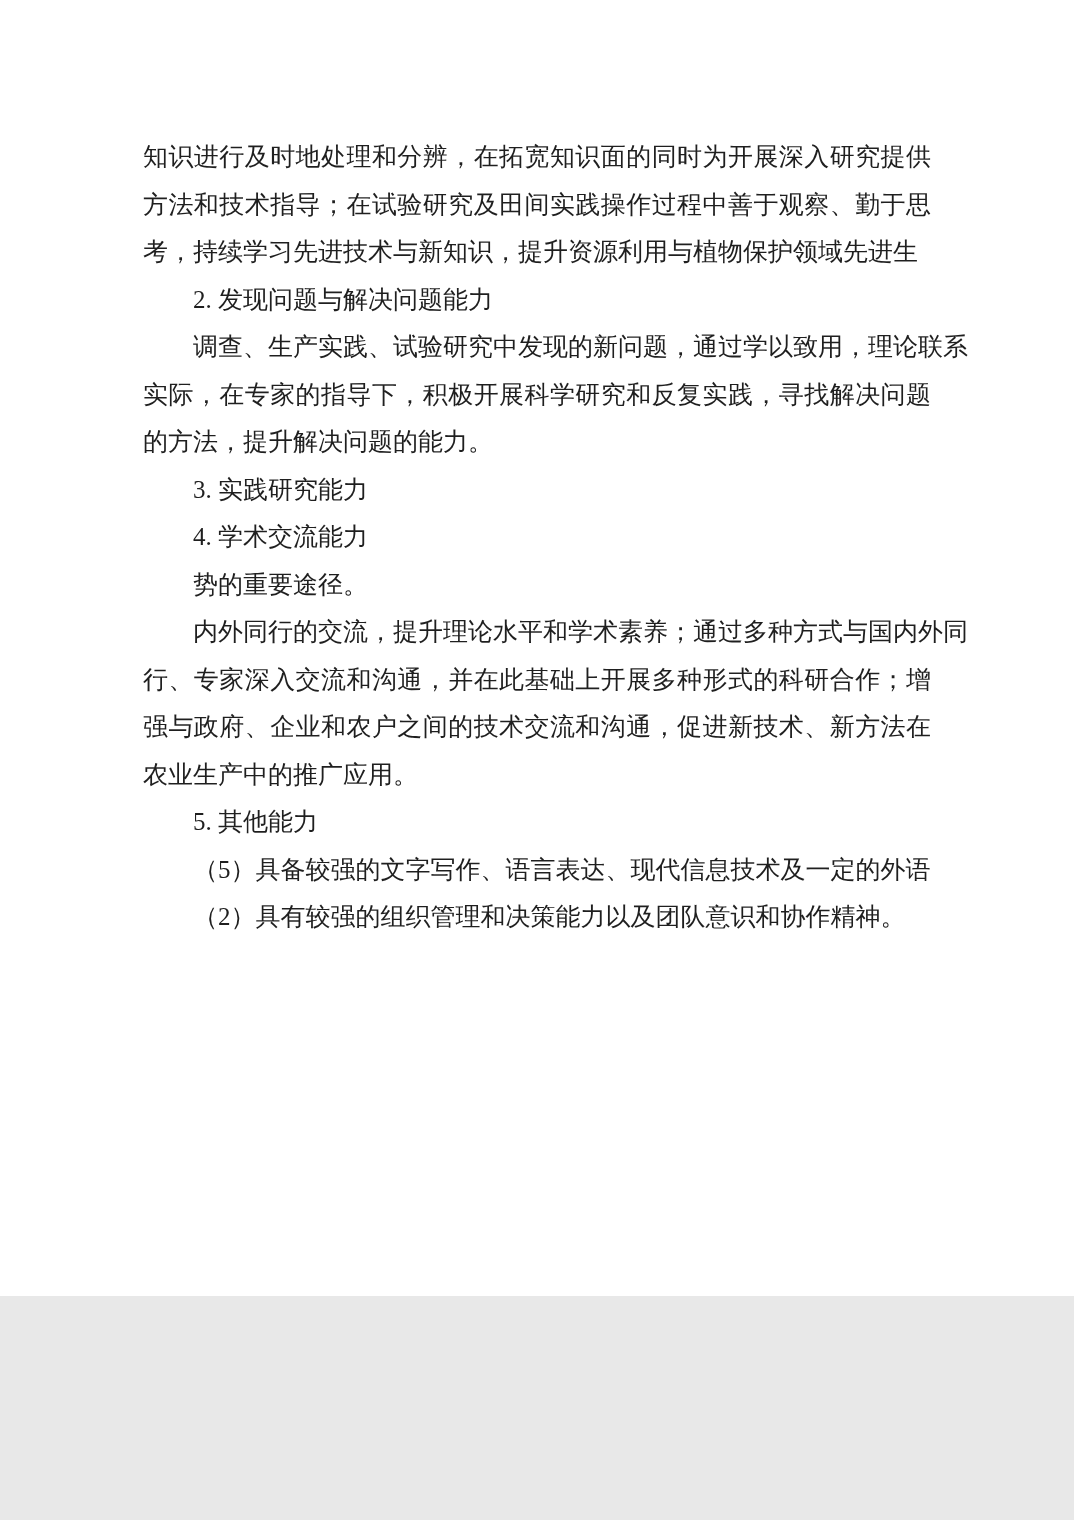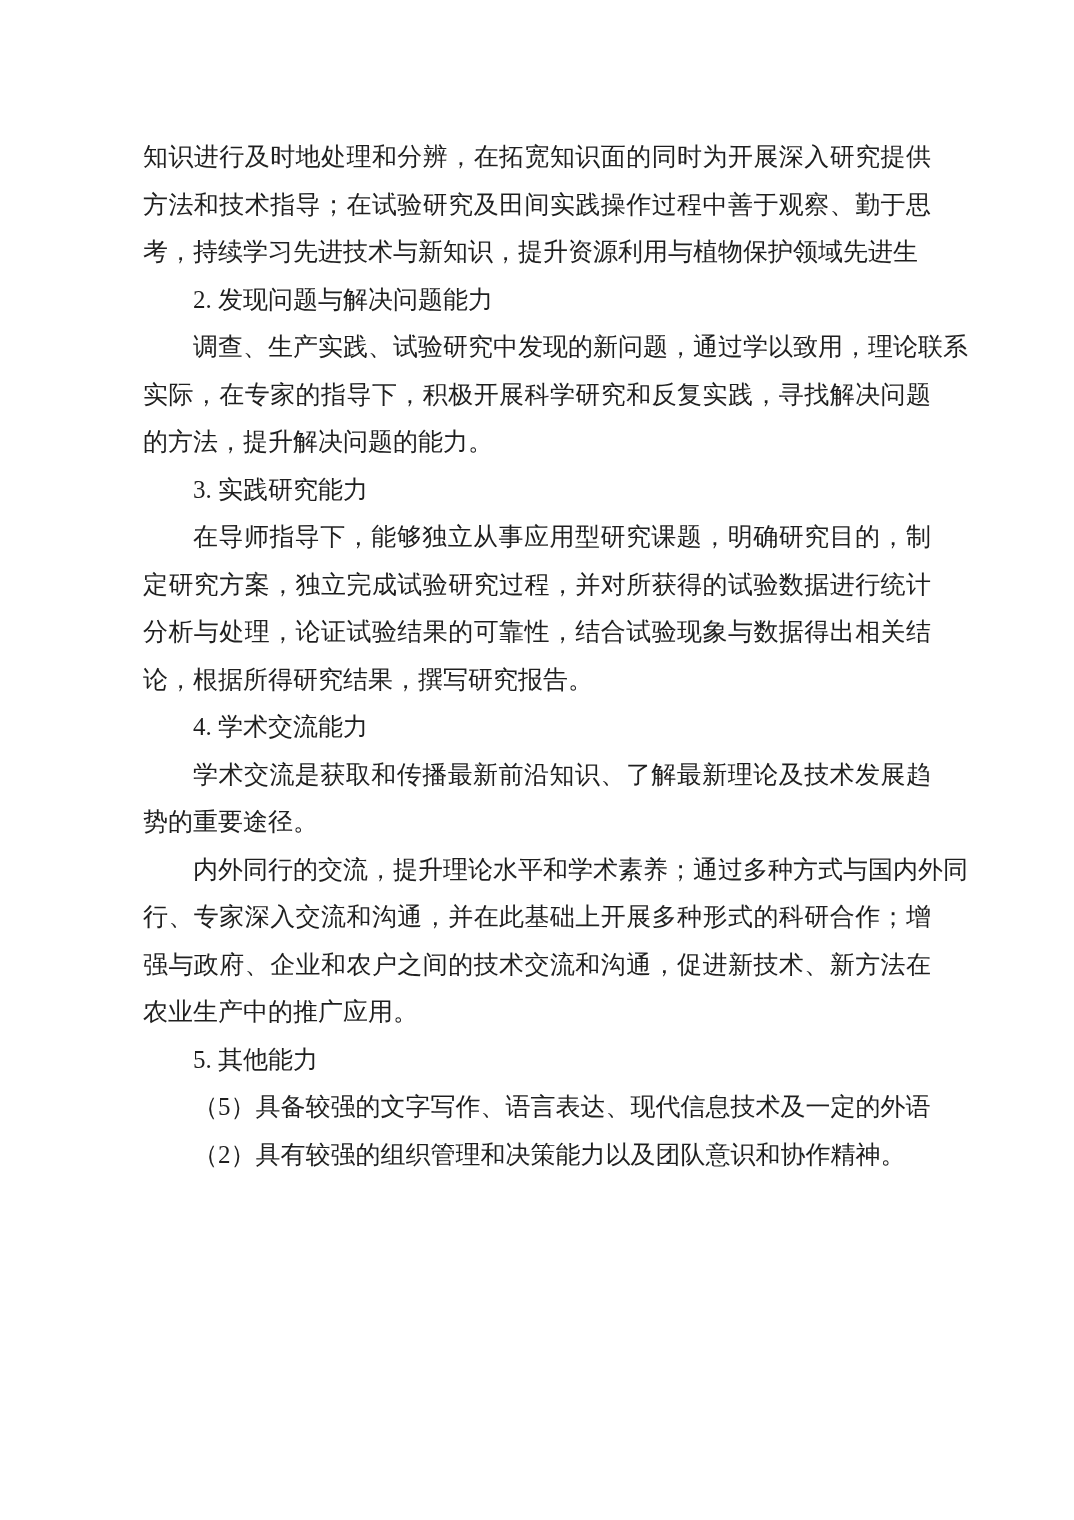--- a/index.html
+++ b/index.html
@@ -3,21 +3,21 @@
 <meta charset="utf-8">
 <style>
   html, body {
     margin: 0;
     padding: 0;
     background: #e8e8e8;
   }
   .page {
     position: relative;
     width: 1074px;
-    height: 1520px;
+    height: 1296px;
     margin: 0 auto;
     background: #ffffff;
     overflow: hidden;
     font-family: "Liberation Serif", "DejaVu Serif", serif;
   }
   .content {
     padding: 133px 143px 0 143px;
     color: #1f1f1f;
     font-size: 25px;
     line-height: 47.5px;
@@ -53,31 +53,24 @@
         <div class="line">2. 发现问题与解决问题能力</div>
       </div>
     <div class="para indent">
         <div class="line">调查、生产实践、试验研究中发现的新问题，通过学以致用，理论联系</div>
         <div class="line">实际，在专家的指导下，积极开展科学研究和反复实践，寻找解决问题</div>
         <div class="line">的方法，提升解决问题的能力。</div>
       </div>
     <div class="para indent heading">
         <div class="line">3. 实践研究能力</div>
       </div>
-    <div class="para indent">
-        <div class="line">在导师指导下，能够独立从事应用型研究课题，明确研究目的，制</div>
-        <div class="line">定研究方案，独立完成试验研究过程，并对所获得的试验数据进行统计</div>
-        <div class="line">分析与处理，论证试验结果的可靠性，结合试验现象与数据得出相关结</div>
-        <div class="line">论，根据所得研究结果，撰写研究报告。</div>
-      </div>
     <div class="para indent heading">
         <div class="line">4. 学术交流能力</div>
       </div>
     <div class="para indent">
-        <div class="line">学术交流是获取和传播最新前沿知识、了解最新理论及技术发展趋</div>
         <div class="line">势的重要途径。</div>
       </div>
     <div class="para indent">
         <div class="line">内外同行的交流，提升理论水平和学术素养；通过多种方式与国内外同</div>
         <div class="line">行、专家深入交流和沟通，并在此基础上开展多种形式的科研合作；增</div>
         <div class="line">强与政府、企业和农户之间的技术交流和沟通，促进新技术、新方法在</div>
         <div class="line">农业生产中的推广应用。</div>
       </div>
     <div class="para indent heading">
         <div class="line">5. 其他能力</div>

